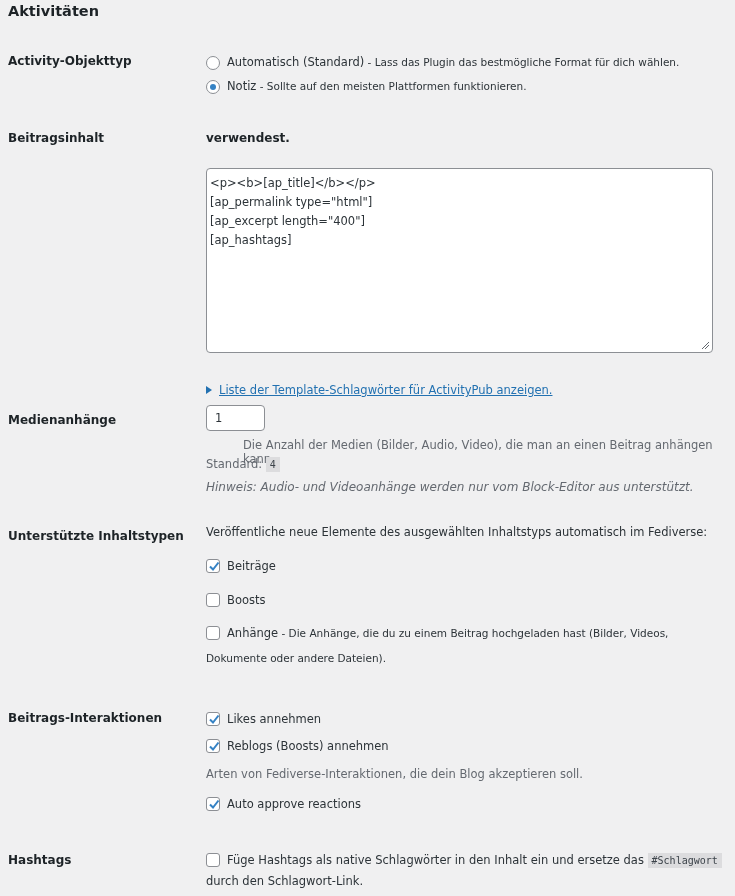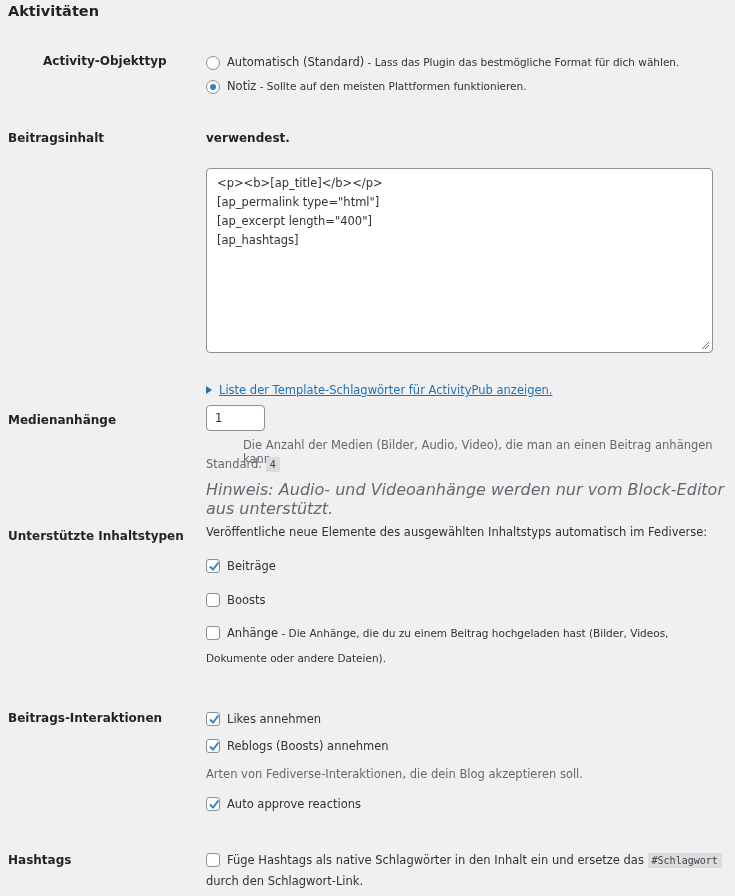--- a/index.html
+++ b/index.html
@@ -15,39 +15,39 @@
     h2.section-title {
       position: absolute; left: 8px; top: 3px; margin: 0;
       font-size: 14.5px; font-weight: 600; color: #1d2327;
     }
     .row-label {
       position: absolute; left: 8px;
       font-size: 12px; font-weight: 600; color: #1d2327;
     }
     .field-text { font-size: 11.5px; color: #2c3338; white-space: nowrap; }
     .desc { color: #646970; font-size: 11.5px; }
-    .desc-italic { color: #646970; font-size: 16px; font-style: italic; }
+    .desc-italic { color: #646970; font-size: 12px; font-style: italic; }
     .small { font-size: 10.5px; }
     .radio {
       position: absolute; width: 14px; height: 14px; border-radius: 50%;
       border: 1px solid #8c8f94; background: #fff; box-sizing: border-box;
     }
     .radio.checked::after {
       content: ""; position: absolute; left: 3px; top: 3px; width: 6px; height: 6px;
       border-radius: 50%; background: #3582c4;
     }
     .checkbox {
       position: absolute; width: 14px; height: 14px; border-radius: 3px;
       border: 1px solid #8c8f94; background: #fff; box-sizing: border-box;
     }
     .checkbox svg { position: absolute; left: 0px; top: -1px; }
     .textarea {
       position: absolute; left: 206px; top: 168px; width: 507px; height: 185px;
       background: #fff; border: 1px solid #8c8f94; border-radius: 4px; box-sizing: border-box;
-      padding: 5px 10px; font-size: 11.5px; color: #2c3338; line-height: 19px;
+      padding: 5px 3px; font-size: 11.5px; color: #2c3338; line-height: 19px;
     }
     .textarea .line { white-space: pre; }
     .resize-handle { position: absolute; right: 2px; bottom: 2px; }
     .link-row { position: absolute; left: 206px; top: 359px; display: flex; align-items: center; margin-top: 24px; }
     .link-row .tri {
       width: 0; height: 0; border-top: 4px solid transparent; border-bottom: 4px solid transparent;
       border-left: 6px solid #2271b1; margin-right: 7px;
     }
     .link-row a { color: #2271b1; text-decoration: underline; font-size: 11.5px; }
     .number-input {
@@ -58,21 +58,21 @@
     code {
       font-family: "DejaVu Sans Mono", "Liberation Mono", monospace;
       background: #dcdcde; padding: 2px 4px; font-size: 10px; color: #3c434a;
     }
   </style>
 </head>
 <body>
 
 <h2 class="section-title">Aktivitäten</h2>
 
-<div class="row-label" style="top:54px;margin-left:35px;">Activity-Objekttyp</div>
+<div class="row-label" style="top:54px;">Activity-Objekttyp</div>
 <div class="radio abs" style="left:206px; top:56px;"></div>
 <div class="abs field-text" style="left:227px; top:55px;">
   <span>Automatisch (Standard)</span><span class="small"> - Lass das Plugin das bestmögliche Format für dich wählen.</span>
 </div>
 <div class="radio checked abs" style="left:206px; top:80px;"></div>
 <div class="abs field-text" style="left:227px; top:79px;">
   <span>Notiz</span><span class="small"> - Sollte auf den meisten Plattformen funktionieren.</span>
 </div>
 
 <div class="row-label" style="top:131px;">Beitragsinhalt</div>

